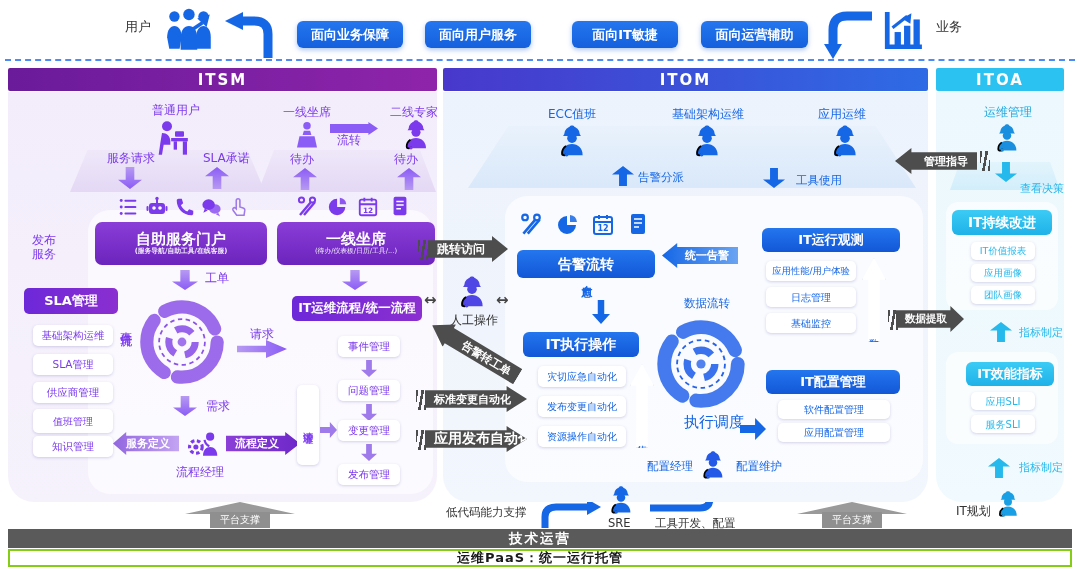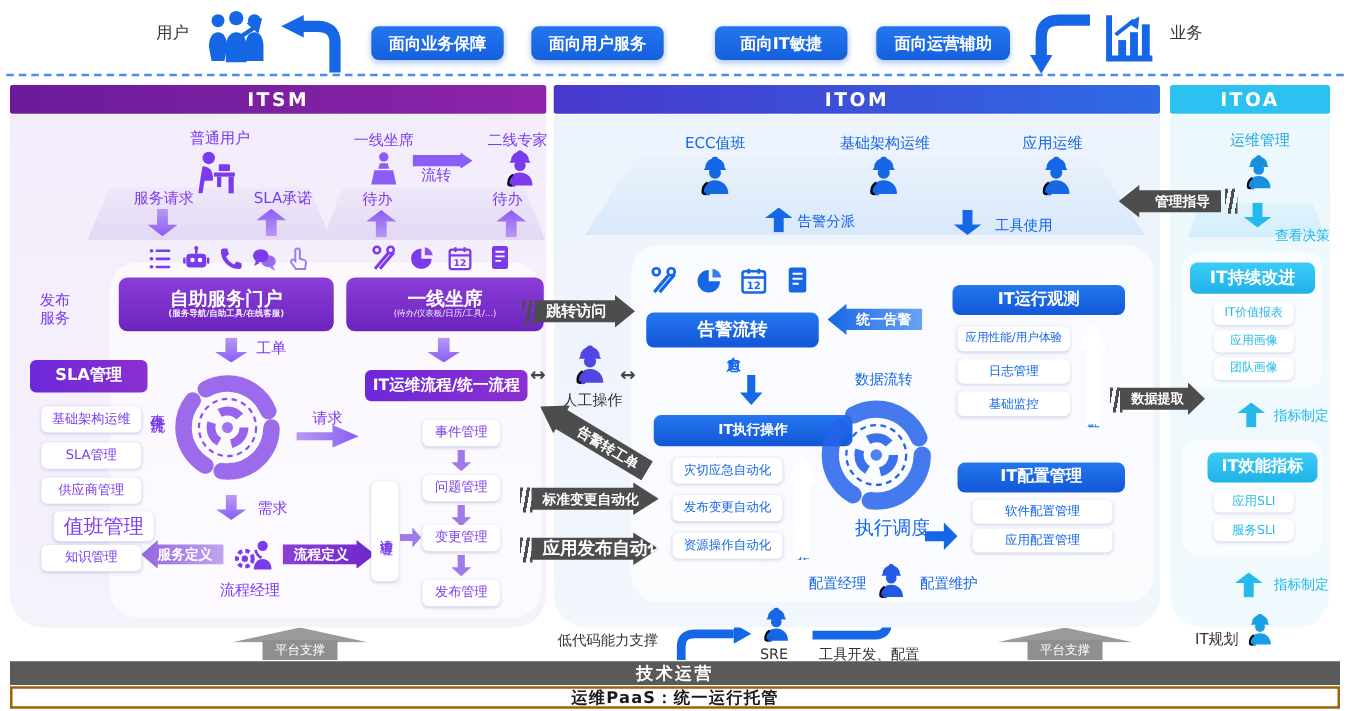--- a/index.html
+++ b/index.html
@@ -210,21 +210,21 @@
 </div>
 <div class="lbl plbl" style="left:32px;top:234px;width:26px;white-space:normal">发布服务</div>
 <div class="abs ad" style="left:172px;top:270px;width:26px;height:20px;background:linear-gradient(180deg,#B79AF2,#8B5CF6)"></div>
 <div class="lbl plbl" style="left:205px;top:272px">工单</div>
 <div class="abs ad" style="left:342px;top:270px;width:26px;height:20px;background:linear-gradient(180deg,#B79AF2,#8B5CF6)"></div>
 
 <div class="btn" style="left:24px;top:288px;width:94px;height:26px;background:linear-gradient(90deg,#6D28D9,#8B2FD0);font-size:13px;border-radius:5px">SLA管理</div>
 <div class="card" style="left:33px;top:325px;width:80px;height:21px;color:#7C3AED;font-size:10.5px">基础架构运维</div>
 <div class="card" style="left:33px;top:354px;width:80px;height:21px;color:#7C3AED;font-size:10.5px">SLA管理</div>
 <div class="card" style="left:33px;top:382px;width:80px;height:21px;color:#7C3AED;font-size:10.5px">供应商管理</div>
-<div class="card" style="left:43px;top:409px;width:80px;height:24px;color:#7C3AED;font-size:16px">值班管理</div>
+<div class="card" style="left:33px;top:409px;width:80px;height:24px;color:#7C3AED;font-size:10px">值班管理</div>
 <div class="card" style="left:33px;top:436px;width:80px;height:21px;color:#7C3AED;font-size:10.5px">知识管理</div>
 
 <div class="lbl plbl vtext" style="left:119px;top:322px;font-size:12px">事件流转</div>
 <svg class="icn" style="left:138px;top:298px;color:#8B52E8" width="88" height="88" viewBox="0 0 100 100">
       <use href="#swirl"></use>
     </svg>
 <div class="lbl plbl" style="left:250px;top:328px">请求</div>
 <div class="abs ar2" style="left:237px;top:340px;width:50px;height:18px;background:linear-gradient(90deg,#B79AF2,#8B5CF6)"></div>
 <div class="abs ad" style="left:173px;top:396px;width:24px;height:20px;background:linear-gradient(180deg,#B79AF2,#8B5CF6)"></div>
 <div class="lbl plbl" style="left:206px;top:400px">需求</div>
@@ -306,21 +306,21 @@
     </svg>
 <svg class="icn" style="left:626px;top:212px" width="24" height="24" viewBox="0 0 24 24" fill="#1667E6">
       <rect x="5" y="2" width="14" height="20" rx="2"></rect>
       <path d="M8 7h8M8 11h8M8 15h5" stroke="#fff" stroke-width="1.6"></path>
     </svg>
 <div class="btn" style="left:517px;top:250px;width:138px;height:28px;background:linear-gradient(180deg,#2476EF,#1257D6);font-size:14px;border-radius:6px">告警流转</div>
 <div class="larr lar-l" style="left:662px;top:243px;width:76px;height:25px;font-size:11px;background:linear-gradient(270deg,#6AA4F2,#1667E6)">统一告警</div>
 <div class="lbl blbl vtext" style="left:580px;top:276px;font-size:11px;font-weight:bold">自愈</div>
 <div class="abs ad" style="left:592px;top:300px;width:18px;height:24px;background:#1667E6"></div>
 
-<div class="btn" style="left:523px;top:332px;width:159px;height:25px;background:linear-gradient(180deg,#2476EF,#1257D6);font-size:11px;border-radius:6px">IT执行操作</div>
+<div class="btn" style="left:523px;top:332px;width:116px;height:25px;background:linear-gradient(180deg,#2476EF,#1257D6);font-size:14px;border-radius:6px">IT执行操作</div>
 <div class="card" style="left:538px;top:366px;width:88px;height:21px;color:#1667E6;font-size:10px">灾切应急自动化</div>
 <div class="card" style="left:538px;top:396px;width:88px;height:21px;color:#1667E6;font-size:10px">发布变更自动化</div>
 <div class="card" style="left:538px;top:426px;width:88px;height:21px;color:#1667E6;font-size:10px">资源操作自动化</div>
 <div class="wup" style="left:630px;top:364px;width:24px;height:84px">
       <span class="vtext blbl" style="font-size:10px">执行编排</span>
     </div>
 
 <div class="lbl blbl" style="left:684px;top:297px;font-size:11.5px">数据流转</div>
 <svg class="icn" style="left:655px;top:318px;color:#2563EB" width="92" height="92" viewBox="0 0 100 100">
       <use href="#swirl"></use>
@@ -374,15 +374,15 @@
       <use href="#eng"></use>
     </svg>
 
 <div class="lbl dlbl" style="left:446px;top:506px;font-size:11.5px">低代码能力支撑</div>
 <svg class="icn" style="left:606px;top:483px" width="30" height="34" viewBox="0 0 24 24" fill="#1667E6">
       <use href="#eng"></use>
     </svg>
 <div class="lbl dlbl" style="left:608px;top:517px;font-size:11.5px">SRE</div>
 <div class="lbl dlbl" style="left:655px;top:517px;font-size:11.5px">工具开发、配置</div>
 <div class="barbar" style="top:529px;height:19px;background:#5a5a5a;color:#fff;font-size:13.5px;letter-spacing:2px">技术运营</div>
-<div class="barbar" style="top:549px;height:18px;background:#fff;border:2px solid #a16207;color:#1a1a1a;font-size:13px;letter-spacing:1px">运维PaaS：统一运行托管</div>
+<div class="barbar" style="top:549px;height:18px;background:#fff;border:2px solid #84cc16;color:#1a1a1a;font-size:13px;letter-spacing:1px">运维PaaS：统一运行托管</div>
 
 </div>
 
 </body></html>

